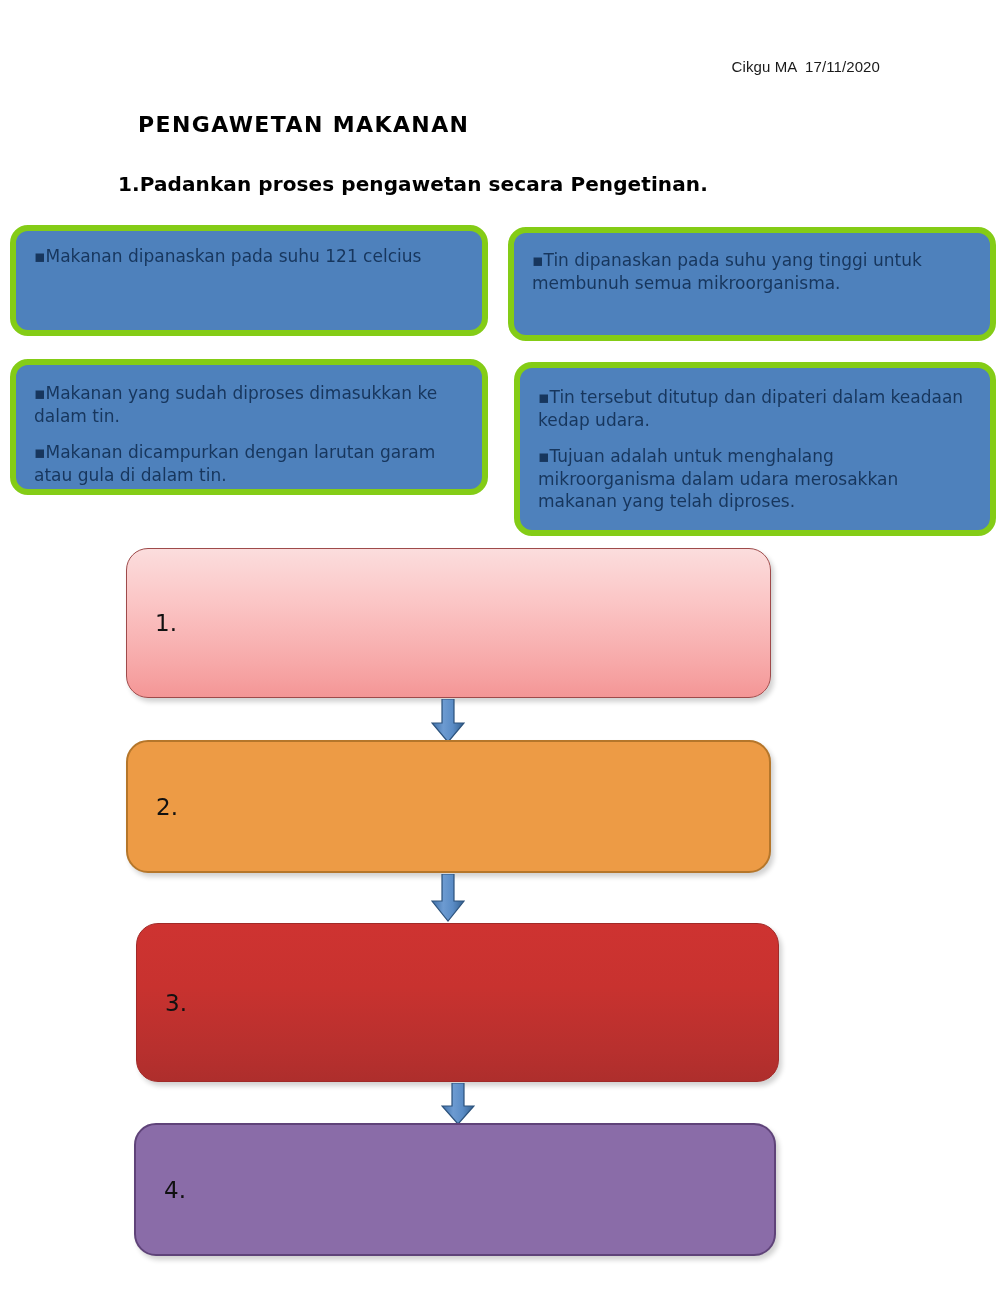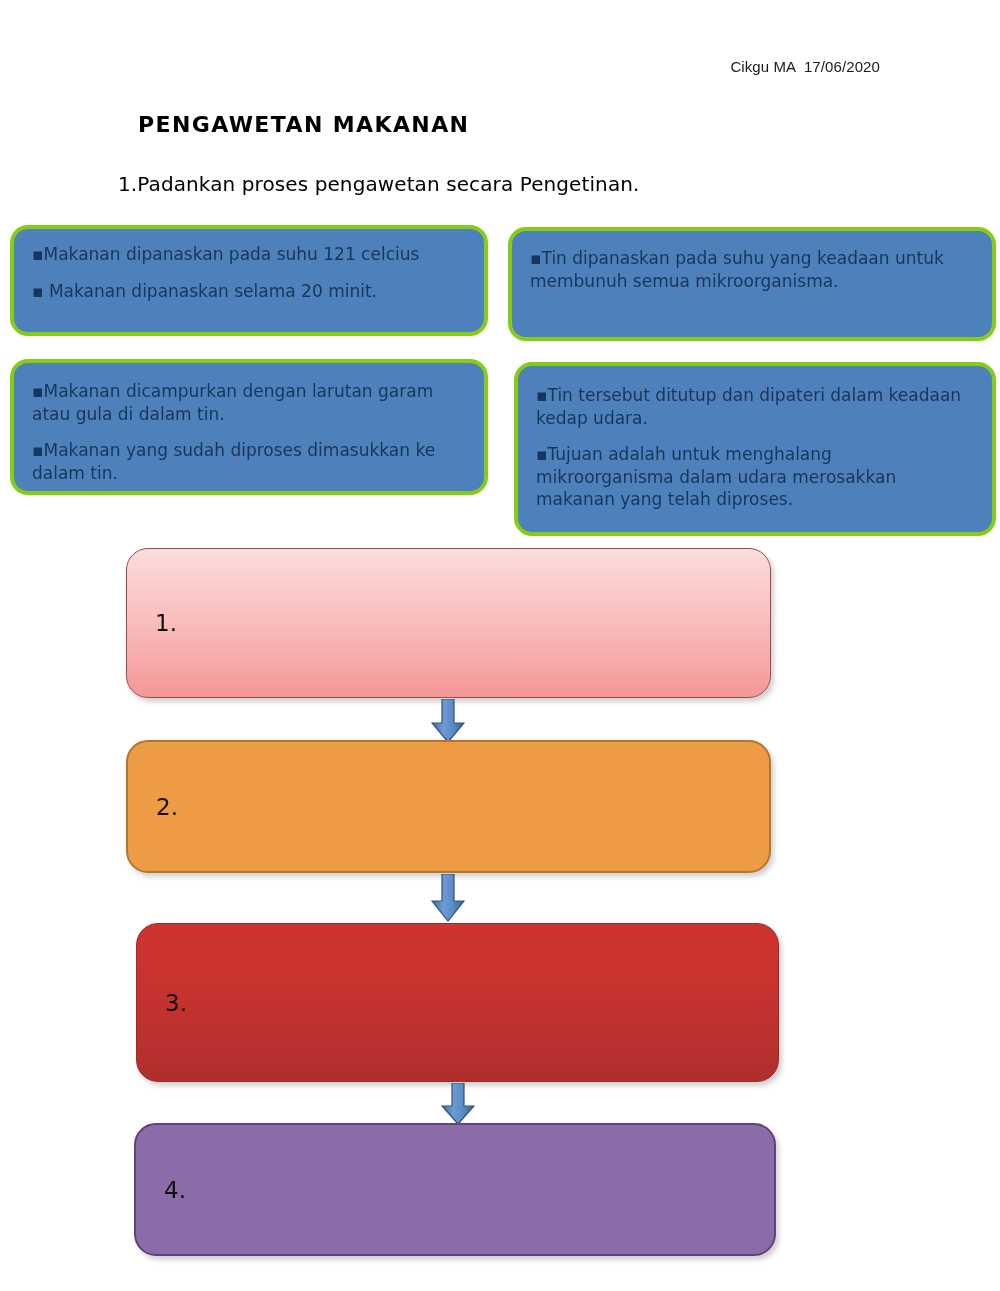--- a/index.html
+++ b/index.html
@@ -39,30 +39,30 @@
     letter-spacing: 1.4px;
     margin-left: 20px;
   }
 
   .question-line {
     position: absolute;
     left: 118px;
     top: 172px;
     font-family: "DejaVu Sans", sans-serif;
     font-size: 20px;
-    font-weight: 400;
+    font-weight: 700;
     color: #000000;
     letter-spacing: 0.1px;
   }
 
   
   .fact-box {
     position: absolute;
     background: #4E81BC;
-    border: 4px solid #84cc16;
+    border: 6px solid #84cc16;
     border-radius: 18px;
     box-sizing: border-box;
     padding: 14px 18px 12px 18px;
     color: #17365D;
     font-family: "DejaVu Sans", sans-serif;
     font-size: 17px;
     line-height: 1.33;
   }
   .fact-box p {
     margin: 0 0 14px 0;
@@ -122,38 +122,37 @@
     position: absolute;
     width: 34px;
   }
   #arrow-1 { left: 431px; top: 699px;  height: 44px; }
   #arrow-2 { left: 431px; top: 874px;  height: 48px; }
   #arrow-3 { left: 441px; top: 1083px; height: 42px; }
 </style>
 </head>
 <body>
 
-<div class="doc-header">Cikgu MA  17/06/2020</div>
+<div class="doc-header">Cikgu MA  17/11/2020</div>
 
 <div class="page-title">PENGAWETAN MAKANAN</div>
 
 <div class="question-line">1.Padankan proses pengawetan secara Pengetinan.</div>
 
 <div class="fact-box" id="fact-box-1">
   <p>▪Makanan dipanaskan pada suhu 121 celcius</p>
-  <p>▪ Makanan dipanaskan selama 20 minit.</p>
 </div>
 
 <div class="fact-box" id="fact-box-2">
-  <p>▪Tin dipanaskan pada suhu yang keadaan untuk membunuh  semua mikroorganisma.</p>
+  <p>▪Tin dipanaskan pada suhu yang tinggi untuk membunuh  semua mikroorganisma.</p>
 </div>
 
 <div class="fact-box" id="fact-box-3">
+  <p>▪Makanan yang sudah diproses dimasukkan ke dalam tin.</p>
   <p>▪Makanan dicampurkan dengan larutan garam atau gula di dalam tin.</p>
-  <p>▪Makanan yang sudah diproses dimasukkan ke dalam tin.</p>
 </div>
 
 <div class="fact-box" id="fact-box-4">
   <p>▪Tin tersebut ditutup dan dipateri dalam keadaan kedap udara.</p>
   <p>▪Tujuan adalah untuk menghalang mikroorganisma dalam udara merosakkan makanan yang telah diproses.</p>
 </div>
 
 <div class="flow-box" id="flow-box-1">
   <span class="flow-label">1.</span>
 </div>

